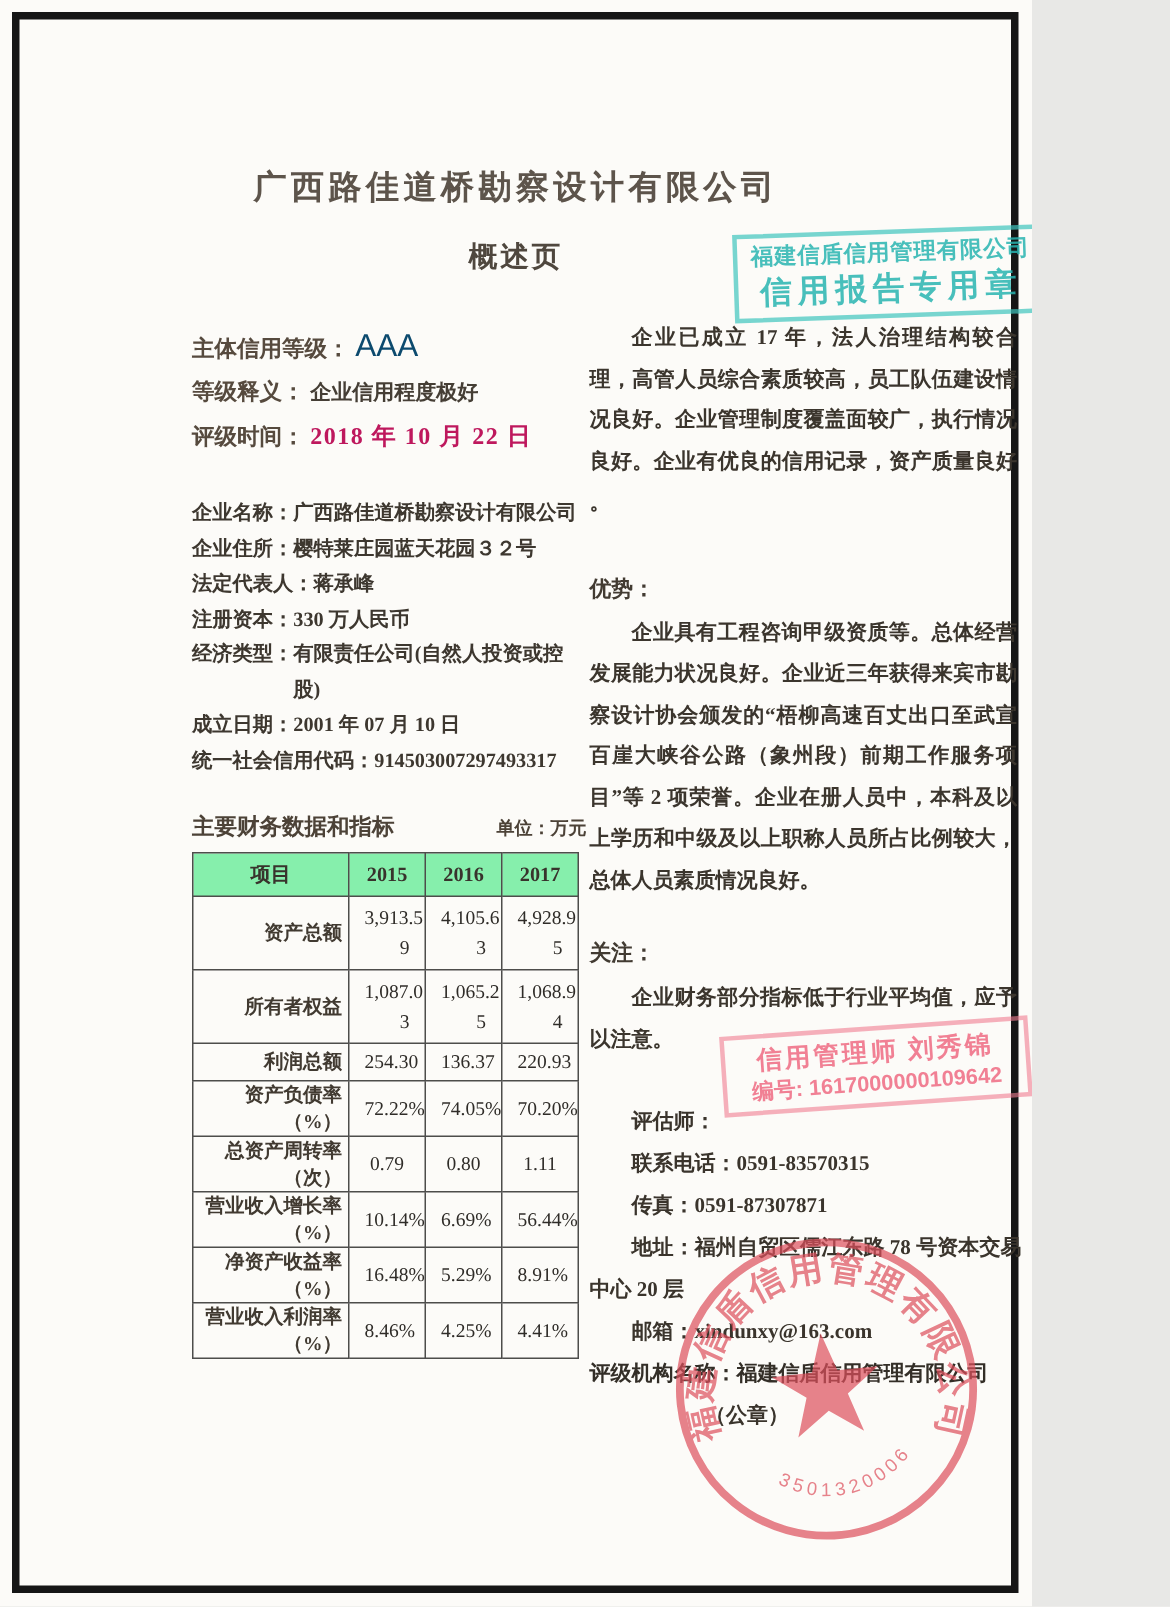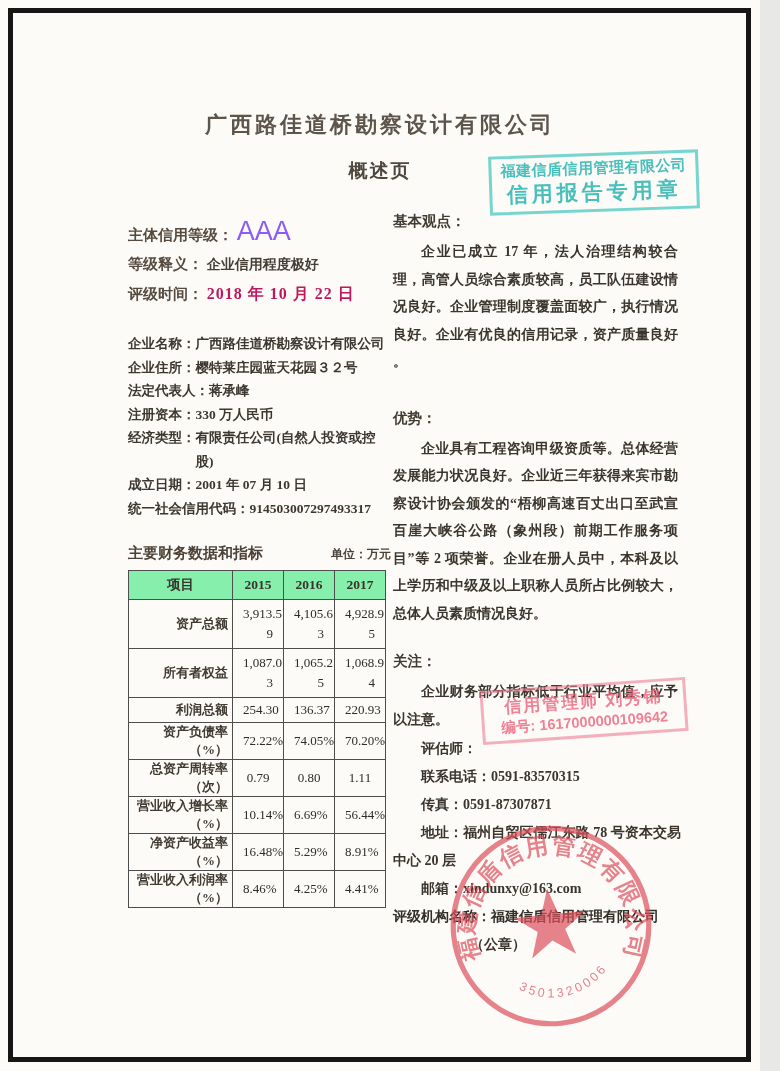--- a/index.html
+++ b/index.html
@@ -1,35 +1,35 @@
 <!DOCTYPE html>
 <html><head>
 <meta charset="utf-8">
 <style>
   html,body{margin:0;padding:0;background:#e8e8e6;}
-  .page{position:relative;width:760px;height:1071px;background:#fcfbf8;overflow:hidden;
+  .page{position:relative;width:688px;height:1071px;background:#fcfbf8;overflow:hidden;
         font-family:"Liberation Serif","DejaVu Serif",serif;}
   .frame{position:absolute;left:8px;top:8px;right:9px;bottom:9px;border:5px solid #161616;pointer-events:none;}
 
   .title1{position:absolute;top:110px;left:0;width:100%;text-align:center;
           font-size:22px;font-weight:bold;color:#5d544b;letter-spacing:3px;margin:0;}
   .title2{position:absolute;top:158px;left:0;width:100%;text-align:center;
           font-size:19px;font-weight:bold;color:#4f473e;letter-spacing:2px;margin:0;}
 
   
   .teal-stamp{position:absolute;left:489px;top:153px;width:196px;padding:3px 4px;
           border:3px solid rgba(62,196,190,.7);color:rgba(40,180,176,.85);
           transform:rotate(-2deg);text-align:center;font-weight:bold;z-index:5;}
   .ts1{font-size:15px;white-space:nowrap;letter-spacing:0.5px;}
   .ts2{font-size:21px;letter-spacing:4px;white-space:nowrap;}
 
   
   .left-col{position:absolute;left:128px;top:219px;width:263px;color:#3e3831;}
   .r-line{margin-bottom:5px;font-weight:bold;color:#564a3e;font-size:15px;line-height:24px;}
-  .r-grade{font-size:27px;color:#8b5cf6;font-family:"Liberation Sans",sans-serif;font-weight:normal;margin-top:40px;}
+  .r-grade{font-size:21px;color:#0c4a6e;font-family:"Liberation Sans",sans-serif;font-weight:normal;margin-top:40px;}
   .r-val{color:#453e35;font-size:14px;}
   .r-date{font-size:16px;color:#be185d;letter-spacing:1px;}
 
   .company{margin-top:26px;}
   .c-item{display:flex;font-size:13.5px;line-height:23.5px;font-weight:600;color:#3d372f;}
   .c-item .lab{white-space:nowrap;}
   .c-item .val{flex:1;}
 
   .fin-head{margin-top:24px;display:flex;justify-content:space-between;align-items:flex-end;}
   .fin-title{font-size:15px;font-weight:bold;color:#4c4237;}
@@ -197,21 +197,20 @@
             <td class="lab">营业收入利润率（%）</td>
             <td class="val">8.46%</td>
             <td class="val">4.25%</td>
             <td class="val">4.41%</td>
           </tr>
         </tbody>
     </table>
   </div>
 
   <div class="right-col">
-    <h3 class="sec-title">基本观点：</h3>
     <p class="sec-p">企业已成立 17 年，法人治理结构较合理，高管人员综合素质较高，员工队伍建设情况良好。企业管理制度覆盖面较广，执行情况良好。企业有优良的信用记录，资产质量良好 。</p>
     <h3 class="sec-title sec2">优势：</h3>
     <p class="sec-p">企业具有工程咨询甲级资质等。总体经营发展能力状况良好。企业近三年获得来宾市勘察设计协会颁发的“梧柳高速百丈出口至武宣百崖大峡谷公路（象州段）前期工作服务项目”等 2 项荣誉。企业在册人员中，本科及以上学历和中级及以上职称人员所占比例较大，总体人员素质情况良好。</p>
     <h3 class="sec-title sec3">关注：</h3>
     <p class="sec-p">企业财务部分指标低于行业平均值，应予以注意。</p>
   </div>
 
   <div class="pink-stamp">
     <div class="ps1">信用管理师  刘秀锦</div>
     <div class="ps2">编号: 1617000000109642</div>

